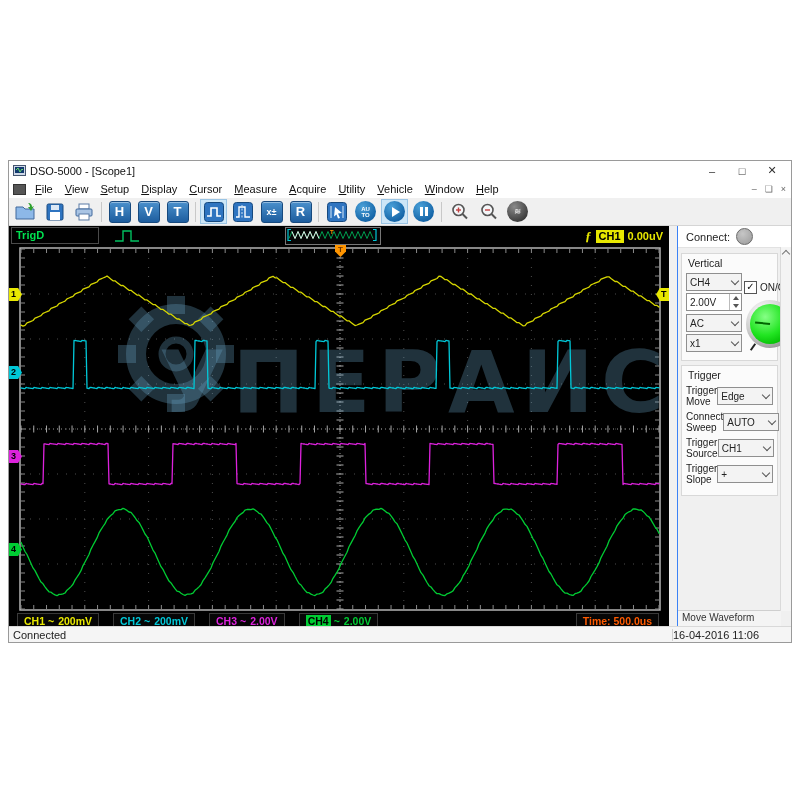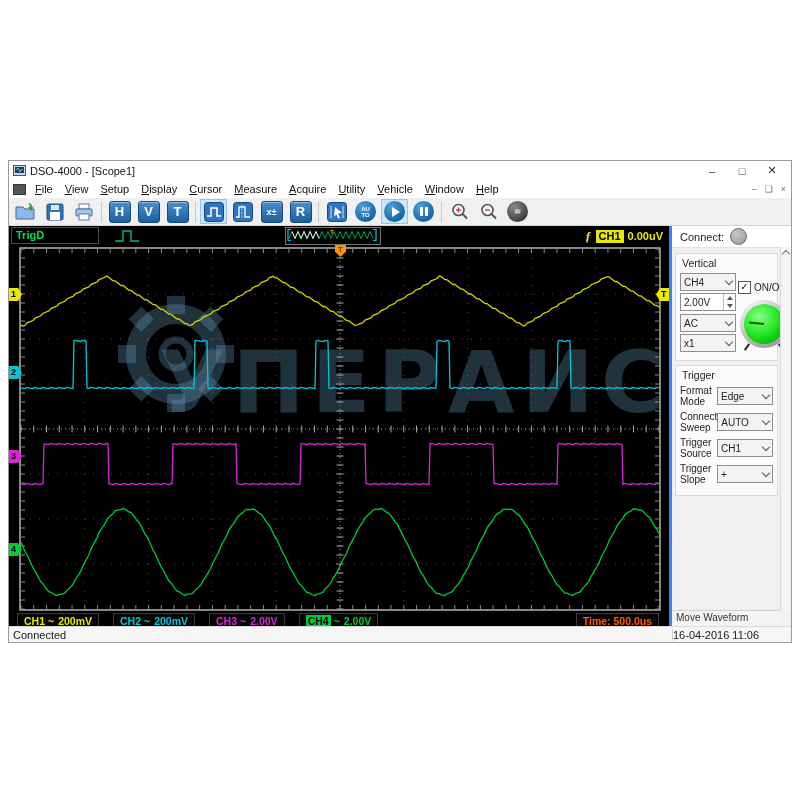--- a/index.html
+++ b/index.html
@@ -56,21 +56,21 @@
          color:#000;font-size:9px;font-weight:bold;line-height:13px;padding-left:5px;box-sizing:border-box;}
   .tmark{position:absolute;width:11px;height:12px;clip-path:polygon(0 0,100% 0,100% 55%,50% 100%,0 55%);
          background:#ff9500;color:#6b3400;font-size:8px;line-height:9px;text-align:center;font-weight:bold;}
   .chanbar{height:18px;display:flex;align-items:center;padding:0 8px;flex:0 0 auto;background:#000;}
   .chip{height:15px;background:#060606;border:1px solid #3a3a3a;display:flex;align-items:center;
         padding:0 6px;margin-right:14px;font-size:10.5px;font-weight:bold;white-space:nowrap;}
   .chip .chname{margin-right:3px;}
   .chip .chcpl{margin-right:4px;}
   .time-chip{margin-left:auto;margin-right:2px;color:#ff5a00;}
   
-  .panel{flex:1 1 auto;background:#f0f0f0;position:relative;border-left:3px solid #3b82f6;overflow:hidden;}
+  .panel{flex:1 1 auto;background:#f0f0f0;position:relative;border-left:1px solid #3b82f6;overflow:hidden;margin-left:8px;}
   .connect-row{height:21px;background:#fff;border-bottom:1px solid #e2e2e2;display:flex;align-items:center;
                padding:0 8px;font-size:11px;color:#222;}
   .connect-led{width:15px;height:15px;border-radius:50%;background:radial-gradient(circle at 38% 32%,#c6c6c6,#9a9a9a);
                border:1px solid #6a6a6a;margin-left:6px;}
   .scrollbar{position:absolute;right:0;top:21px;bottom:15px;width:10px;background:#f4f4f4;border-left:1px solid #dadada;}
   .sb-chev{position:absolute;top:4px;left:2px;width:5px;height:5px;border-left:1px solid #777;border-top:1px solid #777;
            transform:rotate(45deg);}
   .groups{position:absolute;left:0;right:10px;top:21px;bottom:15px;padding:2px 3px 0 3px;}
   .group{border:1px solid #d8d8d8;background:#fbfbfb;margin-top:4px;padding:2px 4px 6px;font-size:10.5px;color:#222;}
   .group-title{margin:1px 0 4px 2px;}
@@ -115,21 +115,21 @@
 <body>
 
 <div class="window">
 
   <div class="titlebar">
     <svg class="title-icon" viewBox="0 0 13 11">
       <rect x="0.5" y="0.5" width="12" height="10" fill="#cfd8e8" stroke="#44556e"></rect>
       <rect x="2" y="2" width="9" height="6" fill="#123a6e"></rect>
       <polyline points="3,5 5,3 7,7 9,4 10,5" fill="none" stroke="#6fe06f" stroke-width="1"></polyline>
     </svg>
-    <span class="title-text">DSO-4000 - [Scope1]</span>
+    <span class="title-text">DSO-5000 - [Scope1]</span>
     <div class="title-controls">
       <span class="tc">–</span>
       <span class="tc">□</span>
       <span class="tc">✕</span>
     </div>
   </div>
 
   <div class="menubar">
     <span class="mdi-icon"></span>
     <span style="display:flex;">
@@ -670,21 +670,21 @@
                 <div class="knob-ptr" style="background:#006600;transform:rotate(-84deg);"></div>
               </div>
             </div>
           </div>
         </div>
 
         <div class="group">
           <div class="group-title">Trigger</div>
           <div>
               <div class="trig-row">
-                <span class="tlabel">Format Mode</span>
+                <span class="tlabel">Trigger Move</span>
                 <span class="sel">
                   <span>Edge</span>
                   <span class="chev"></span>
                 </span>
               </div>
               <div class="trig-row">
                 <span class="tlabel">Connect Sweep</span>
                 <span class="sel">
                   <span>AUTO</span>
                   <span class="chev"></span>

